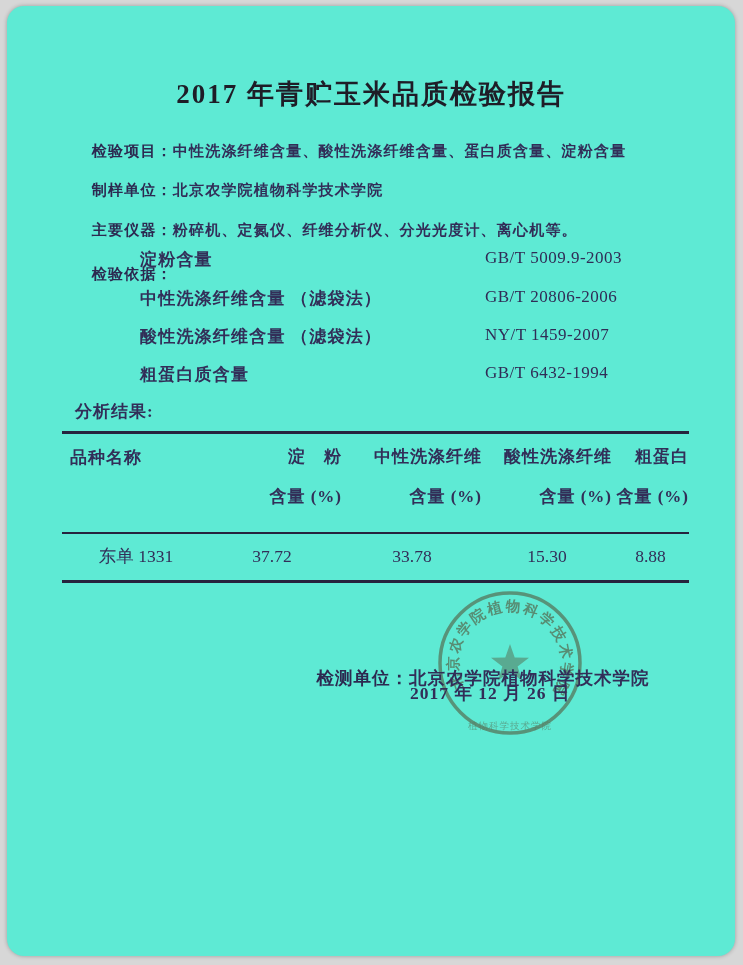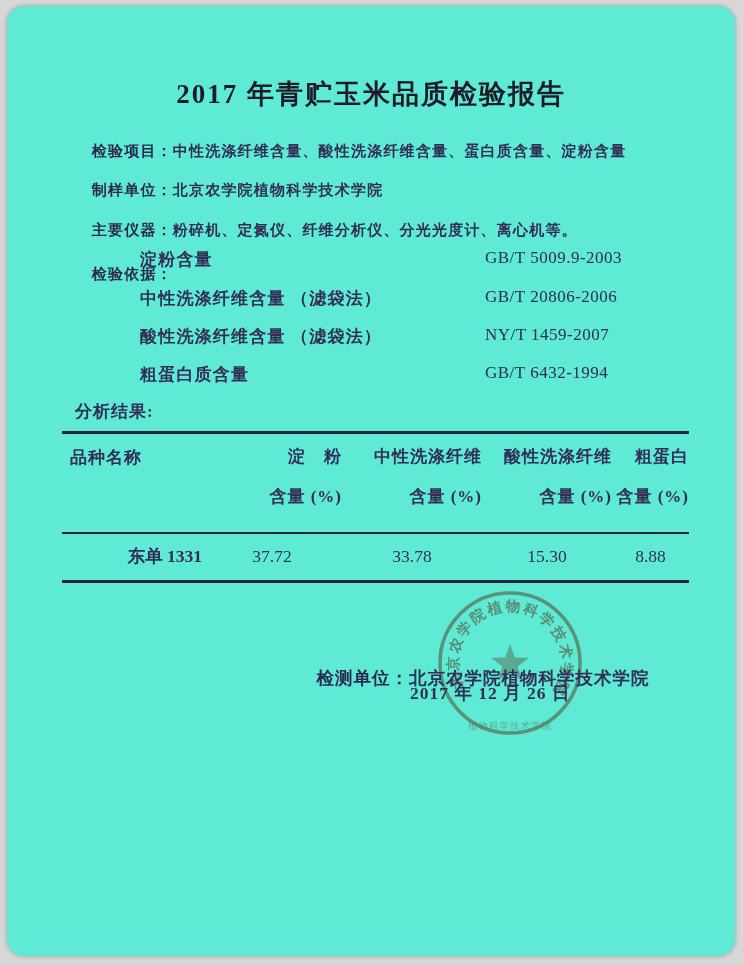--- a/index.html
+++ b/index.html
@@ -45,21 +45,21 @@
     align-items:center;
   }
   .tbl-head{border-bottom:2px solid #26243e;padding:11px 0 24px 0;}
   .th-cell{text-align:right;font-size:17px;font-weight:600;letter-spacing:1px;}
   .th-cell .l1{display:block;white-space:pre;}
   .th-cell .l2{display:block;margin-top:17px;white-space:pre;min-height:21px;}
   .th-variety{text-align:left;padding-left:8px;}
   .tbl-row{padding:10px 0 12px 0;}
   .td-cell{text-align:center;font-size:17.5px;font-weight:500;white-space:pre;
     font-family:"Liberation Serif","DejaVu Serif",serif;}
-  .td-variety{text-align:right;padding-left:8px;font-weight:700;}
+  .td-variety{text-align:center;padding-left:8px;font-weight:400;}
   .footer-unit{
     left:288px;top:639px;font-size:17.5px;font-weight:600;color:#322e58;
     letter-spacing:1px;white-space:pre;z-index:3;
   }
   .footer-date{
     left:403px;top:675px;font-size:17.5px;font-weight:600;color:#322e58;
     letter-spacing:1px;white-space:pre;z-index:3;
     font-family:"Liberation Serif","DejaVu Serif",serif;
   }
   .seal{

